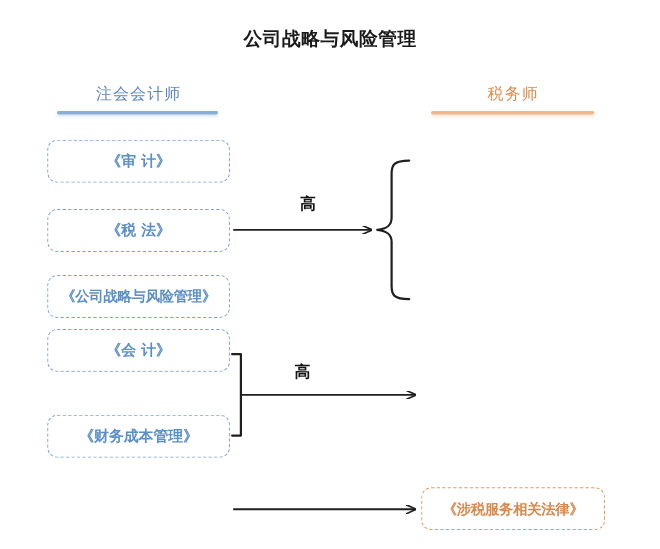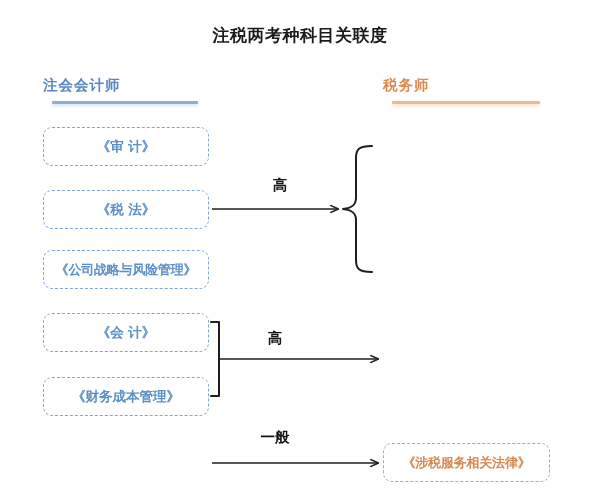--- a/index.html
+++ b/index.html
@@ -28,23 +28,23 @@
     text-align: center;
     font-size: 17px;
     font-weight: bold;
     color: #1a1a1a;
     letter-spacing: 0.5px;
   }
 
   
   .col-header {
     position: absolute;
-    text-align: left;
+    text-align: center;
     font-size: 14.5px;
-    font-weight: bold;
+    font-weight: normal;
     letter-spacing: 1px;
   }
   .col-header-left  { left: 43px;  top: 76px; width: 166px; color: #5b87c0; }
   .col-header-right { left: 383px; top: 76px; width: 167px; color: #dd8b4d; }
 
   .col-rule {
     position: absolute;
     height: 3px;
     border-radius: 1px;
   }
@@ -84,21 +84,21 @@
     width: 167px;
     height: 39px;
     border: 1.6px dashed #e09a63;
     color: #d9884c;
   }
   .box.wide-text { font-size: 13px; letter-spacing: -0.2px; }
 
   .r1 { top: 127px; }
   .r2 { top: 190px; }
   .r3 { top: 250px; }
-  .r4 { top: 313px; }
+  .r4 { top: 299px; }
   .r5 { top: 377px; }
   .r6 { top: 443px; }
 
   
   .conn-label {
     position: absolute;
     font-size: 14.5px;
     font-weight: bold;
     color: #141414;
     text-align: center;
@@ -114,39 +114,38 @@
     width: 600px;
     height: 499px;
     pointer-events: none;
   }
 </style>
 </head>
 <body>
 
 <div id="diagram">
 
-  <div class="title">注税两考种科目关联度</div>
+  <div class="title">公司战略与风险管理</div>
 
   <div class="col-header col-header-left">注会会计师</div>
   <div class="col-rule col-rule-left"></div>
 
   <div class="col-header col-header-right">税务师</div>
   <div class="col-rule col-rule-right"></div>
 
   <div class="box box-left r1">《审 计》</div>
   <div class="box box-left r2">《税 法》</div>
   <div class="box box-left r3 wide-text">《公司战略与风险管理》</div>
   <div class="box box-left r4">《会 计》</div>
   <div class="box box-left r5">《财务成本管理》</div>
 
   <div class="box box-right r6 wide-text">《涉税服务相关法律》</div>
 
   <div class="conn-label lbl-1">高</div>
   <div class="conn-label lbl-2">高</div>
-  <div class="conn-label lbl-3">一般</div>
 
   <svg id="lines" viewBox="0 0 600 499">
     <defs>
       <marker id="arrowhead" markerWidth="9" markerHeight="8" refX="8.5" refY="4" orient="auto" markerUnits="userSpaceOnUse">
         <path d="M0,0 L9,4 L0,8" fill="none" stroke="#1f1f1f" stroke-width="1.5" stroke-linecap="round" stroke-linejoin="round"></path>
       </marker>
     </defs>
 
     <g>
       <line x1="212" y1="209" x2="338" y2="209" stroke="#1f1f1f" stroke-width="1.7" marker-end="url(#arrowhead)"></line>

